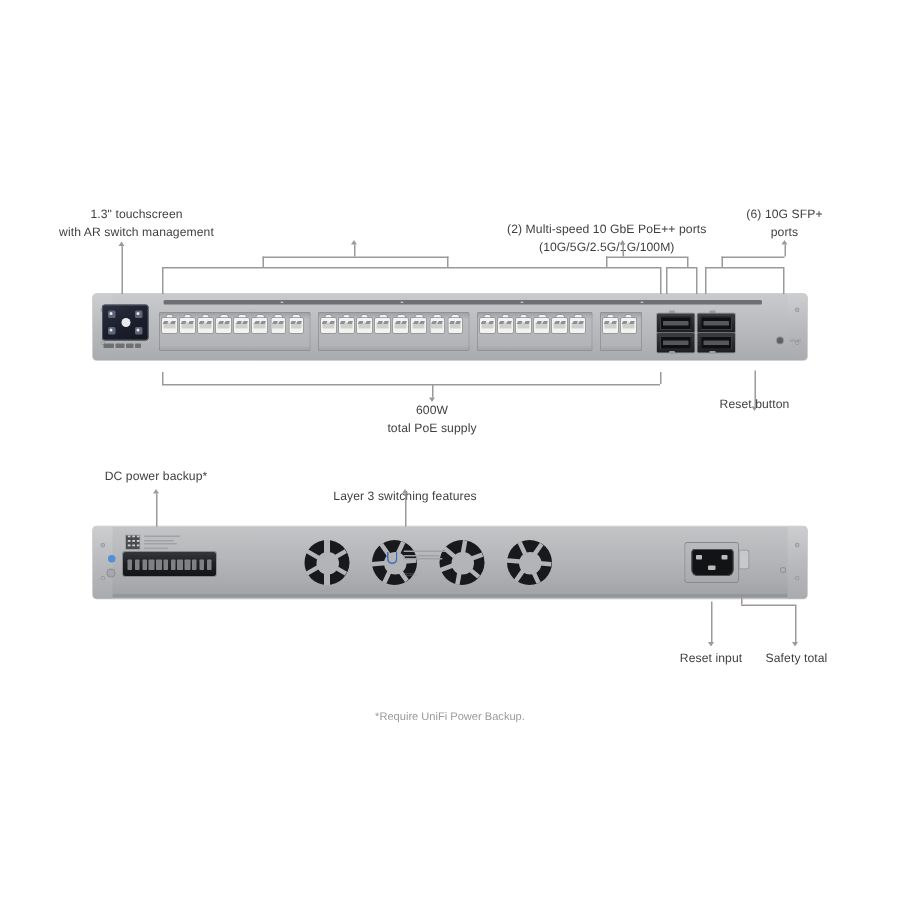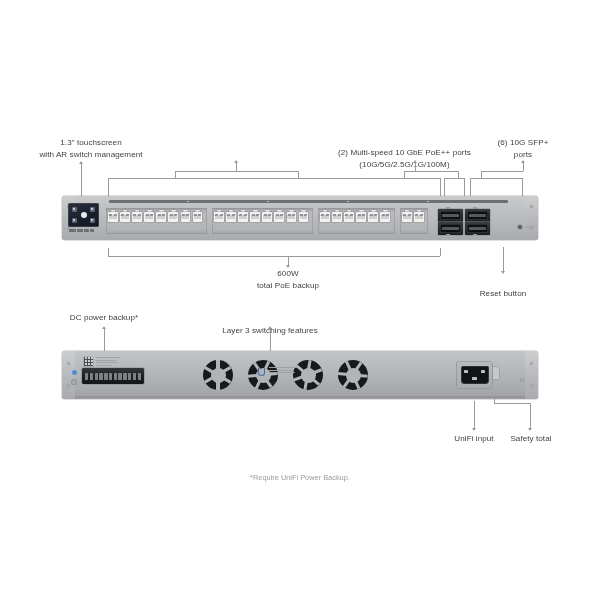--- a/index.html
+++ b/index.html
@@ -767,25 +767,25 @@
     <div class="front-tinytext">reset</div>
   </div>
 
   <div class="vline" style="left:108px; top:248px; height:8px;"></div>
   <div class="hline" style="left:108px; top:256px; width:332px;"></div>
   <div class="vline" style="left:440px; top:248px; height:8px;"></div>
   <div class="vline" style="left:288px; top:256px; height:9px;"></div>
   <div class="arrowdown" style="left:285.8px; top:265px;"></div>
 
   <div class="callout" style="left:228px; top:268px; width:120px;">600W
-total PoE backup</div>
+total PoE supply</div>
 
   <div class="vline" style="left:503px; top:247px; height:24px;"></div>
   <div class="arrowdown" style="left:500.8px; top:271px;"></div>
-  <div class="callout" style="left:463px; top:288px; width:80px;">Reset button</div>
+  <div class="callout" style="left:463px; top:264px; width:80px;">Reset button</div>
 
   <div class="callout" style="left:44px; top:312px; width:120px;">DC power backup*</div>
   <div class="arrowup" style="left:101.8px; top:326px;"></div>
   <div class="vline" style="left:104px; top:329px; height:39px;"></div>
 
   <div class="callout" style="left:170px; top:325px; width:200px;">Layer 3 switching features</div>
   <div class="arrowup" style="left:267.8px; top:326px;"></div>
   <div class="vline" style="left:270px; top:329px; height:28px;"></div>
 
   <div class="panel rear-panel">
@@ -870,21 +870,21 @@
         <div class="pin" style="left:11.5px; top:10.5px;"></div>
       </div>
     </div>
     <div class="safety-latch"></div>
     <div class="rear-screw"></div>
     <div class="rear-bottom-strip"></div>
   </div>
 
   <div class="vline" style="left:474px; top:401px; height:27px;"></div>
   <div class="arrowdown" style="left:471.8px; top:428px;"></div>
-  <div class="callout" style="left:437px; top:433px; width:74px;">UniFi input</div>
+  <div class="callout" style="left:437px; top:433px; width:74px;">Reset input</div>
 
   <div class="hline" style="left:494px; top:403px; width:36px;"></div>
   <div class="vline" style="left:494px; top:398px; height:5px;"></div>
   <div class="vline" style="left:530px; top:403px; height:25px;"></div>
   <div class="arrowdown" style="left:527.8px; top:428px;"></div>
   <div class="callout" style="left:495px; top:433px; width:72px;">Safety total</div>
 
   <div class="footnote">*Require UniFi Power Backup.</div>
 
 </div>

